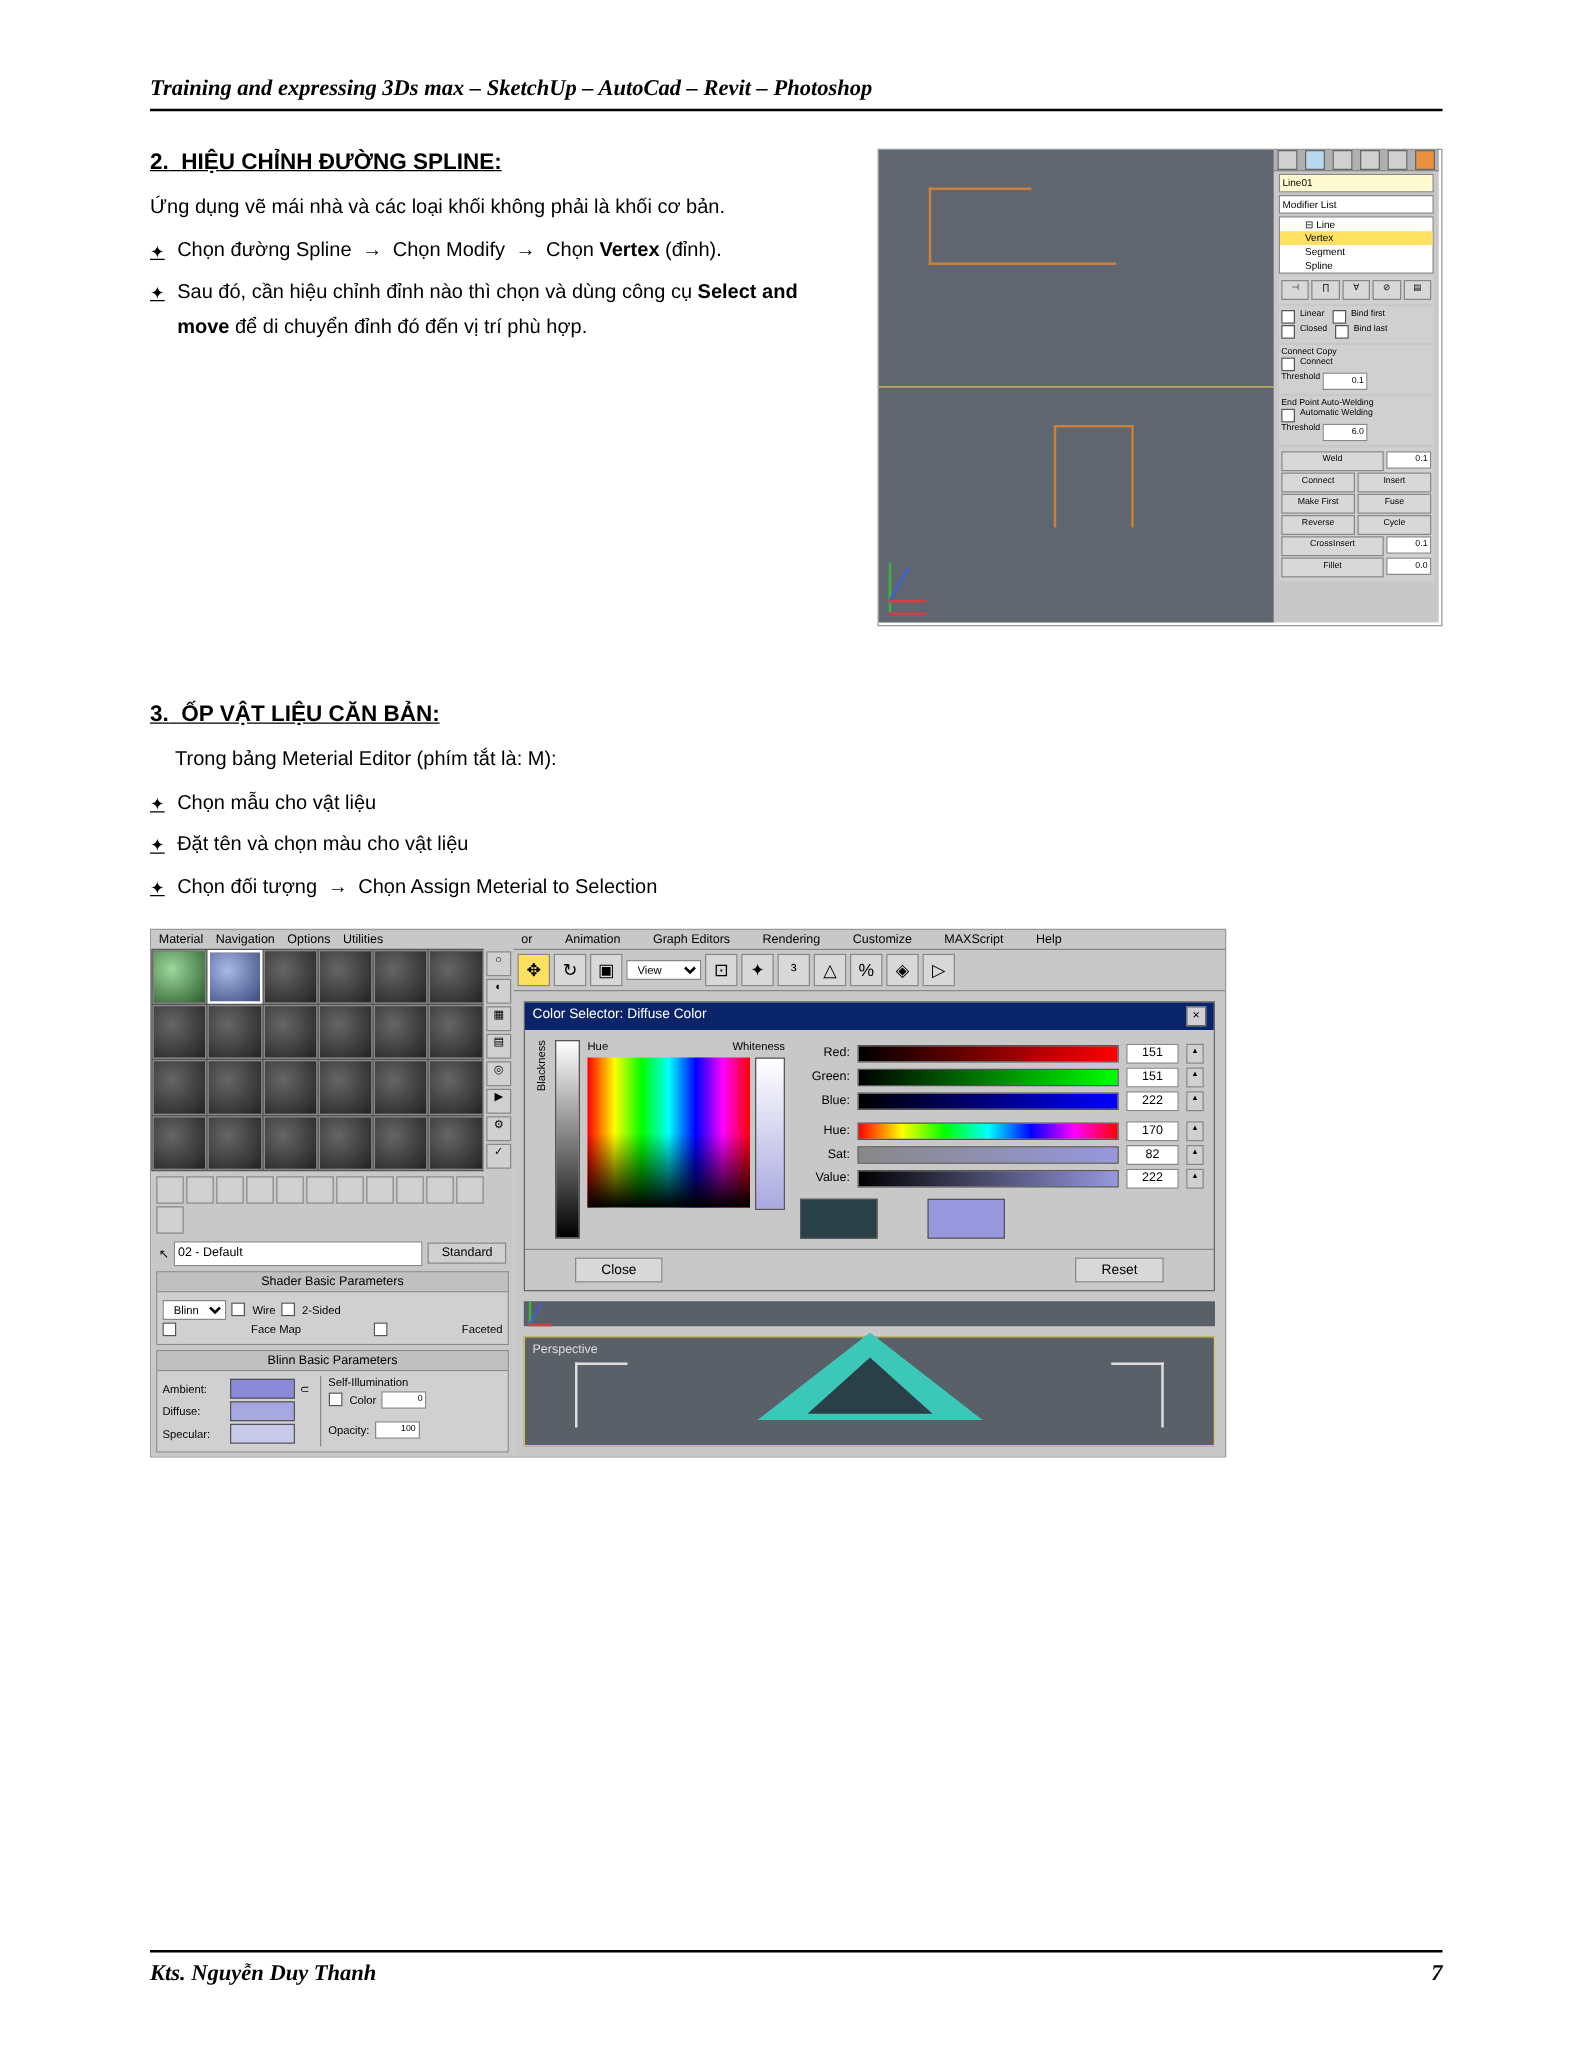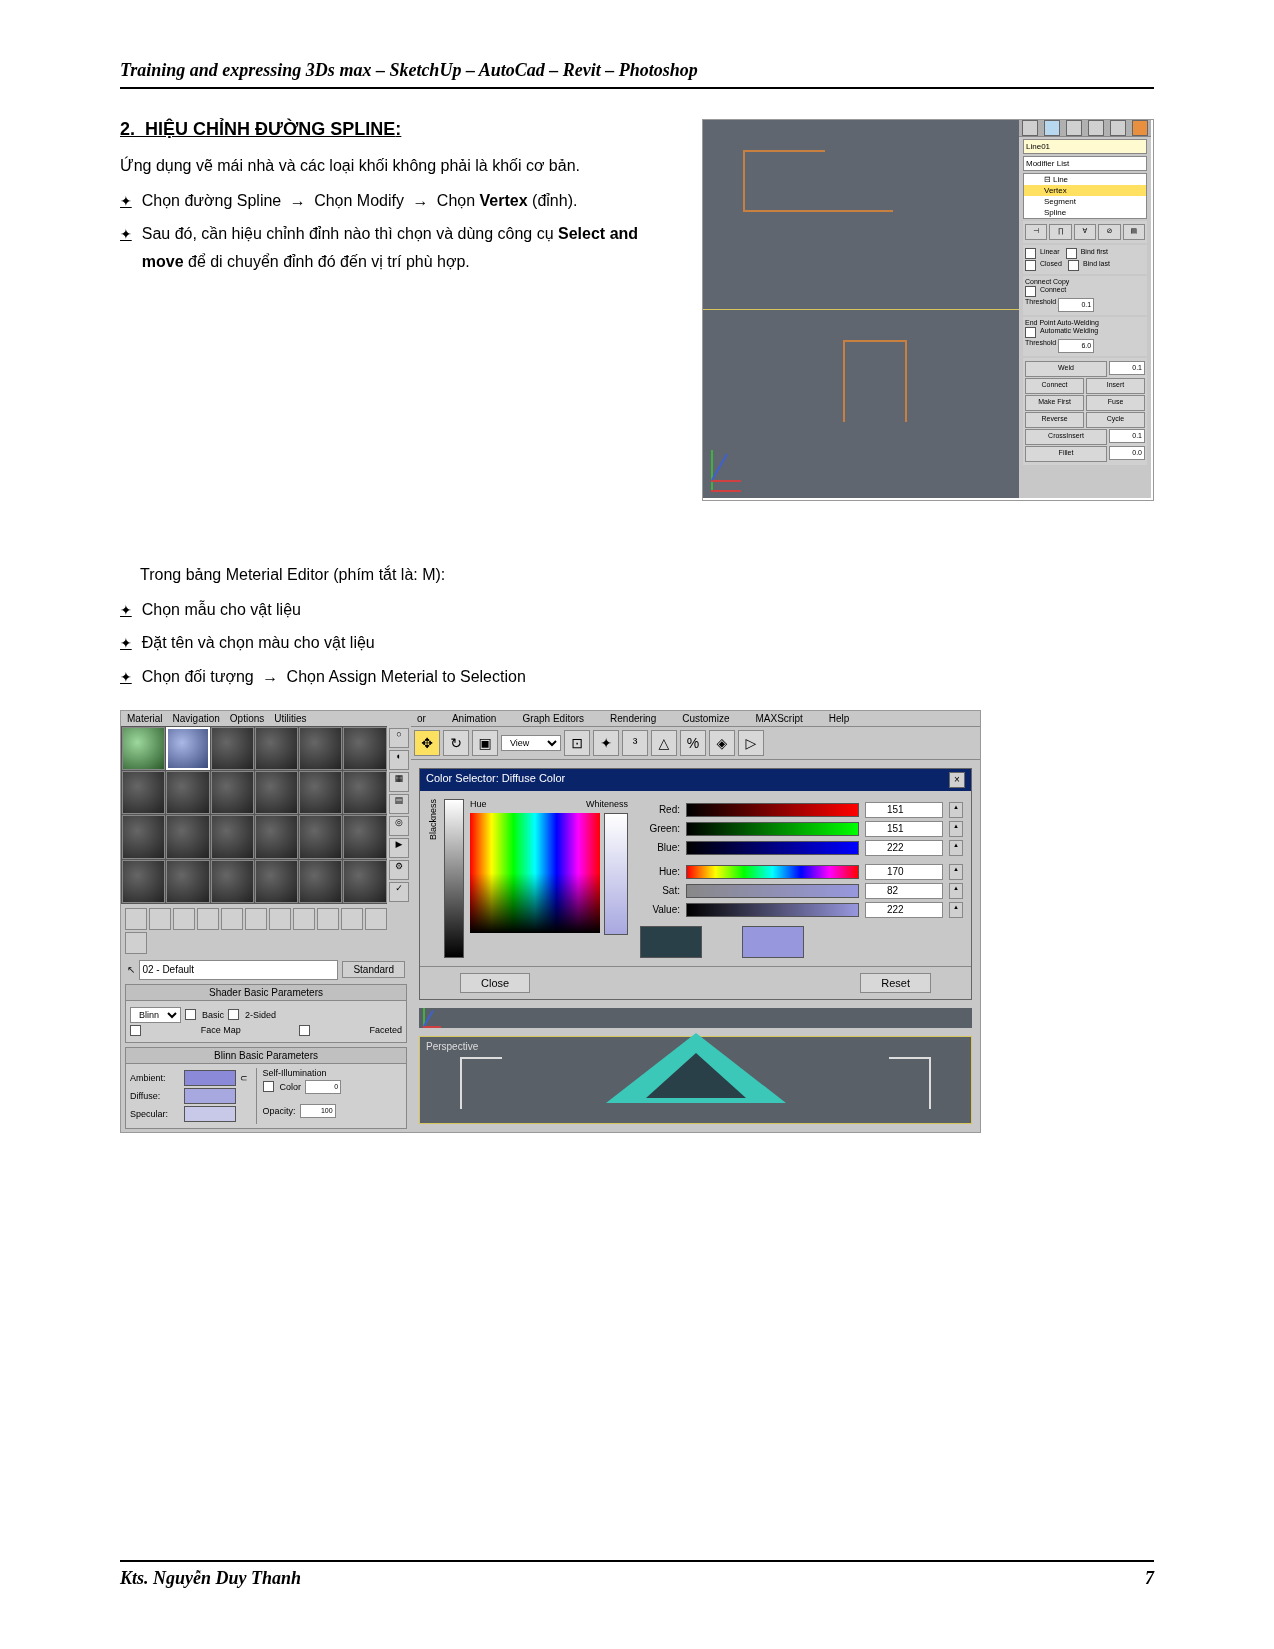--- a/index.html
+++ b/index.html
@@ -71,21 +71,21 @@
 .cs-left{display:flex;gap:6px}
 .cs-black{width:18px;background:linear-gradient(#fff,#000);border:1px solid #555}
 .cs-hue{width:130px;height:120px;position:relative;background:linear-gradient(to right,red,yellow,lime,cyan,blue,magenta,red)}
 .cs-hue::after{content:'';position:absolute;inset:0;background:linear-gradient(to bottom,rgba(255,255,255,0) 0%,rgba(0,0,0,0) 50%,rgba(0,0,0,1) 100%)}
 .cs-white{width:22px;height:120px;background:linear-gradient(#fff,#a8a8e0);border:1px solid #555}
 .cs-lbls{display:flex;justify-content:space-between;font-size:9px;margin-bottom:4px}
 .cs-right{flex:1}
 .cs-rrow{display:flex;align-items:center;gap:6px;margin:3px 0;font-size:10px}
 .cs-rlbl{width:40px;text-align:right}
 .cs-bar{flex:1;height:12px;border:1px solid #555}
-.cs-val{width:34px;background:#fff;border:1px solid #888;text-align:left;padding:0 21px;font-size:10px;height:14px;line-height:14px}
+.cs-val{width:34px;background:#fff;border:1px solid #888;text-align:center;padding:0 3px;font-size:10px;height:14px;line-height:14px}
 .cs-spin{width:12px;height:14px;border:1px solid #888;background:#d0d0d0;font-size:7px;text-align:center}
 .cs-prev{display:flex;gap:40px;margin-top:8px}
 .cs-pbox{width:60px;height:30px;border:1px solid #555}
 .cs-btns{display:flex;justify-content:space-between;padding:6px 40px;border-top:1px solid #888}
 .cs-btn{border:1px solid #888;background:#d8d8d8;padding:3px 20px;font-size:11px}
 .persp{flex:1;background:#5a6068;margin:8px;position:relative;border:1px solid #d6c55a}
 .persp-lbl{position:absolute;top:4px;left:6px;color:#ddd;font-size:10px}
 .house{position:absolute;bottom:20px;left:50%;transform:translateX(-50%)}
 .roof{width:0;height:0;border-left:90px solid transparent;border-right:90px solid transparent;border-bottom:70px solid #3cc8b8}
 .roof-in{position:absolute;top:20px;left:50%;transform:translateX(-50%);width:0;height:0;border-left:50px solid transparent;border-right:50px solid transparent;border-bottom:45px solid #2a4048}
@@ -203,20 +203,21 @@
 <div class="p-row">
               <div class="p-btn">Fillet</div>
               <div class="p-num">0.0</div>
             </div>
 </div>
 </div>
 </div>
 </div>
 
 <div class="sec3">
+<div class="sec-title"><span>3.</span>&nbsp;&nbsp;<span>ỐP VẬT LIỆU CĂN BẢN:</span></div>
 <div class="bl">
 <div class="para">Trong bảng Meterial Editor (phím tắt là: M):</div>
 </div>
 <div class="bul">
         <span class="bul-ic">✦</span>
         <div>Chọn mẫu cho vật liệu</div>
       </div>
 <div class="bul">
         <span class="bul-ic">✦</span>
         <div>Đặt tên và chọn màu cho vật liệu</div>
@@ -290,21 +291,21 @@
 <span>↖</span>
 <input value="02 - Default" style="">
 <span class="mat-std">Standard</span>
 </div>
 <div class="rollout">
 <div class="ro-hdr">Shader Basic Parameters</div>
 <div class="ro-body">
 <div class="ro-row">
                 <select class="ro-sel"><option>Blinn</option></select>
 <span class="p-cb"></span>
-                <span>Basic</span>
+                <span>Wire</span>
 <span class="p-cb"></span>
                 <span>2-Sided</span>
               </div>
 <div class="ro-row" style="justify-content:space-between">
                 <span class="p-cb"></span>
                 <span>Face Map</span>
 <span class="p-cb"></span>
                 <span>Faceted</span>
               </div>
 </div>

